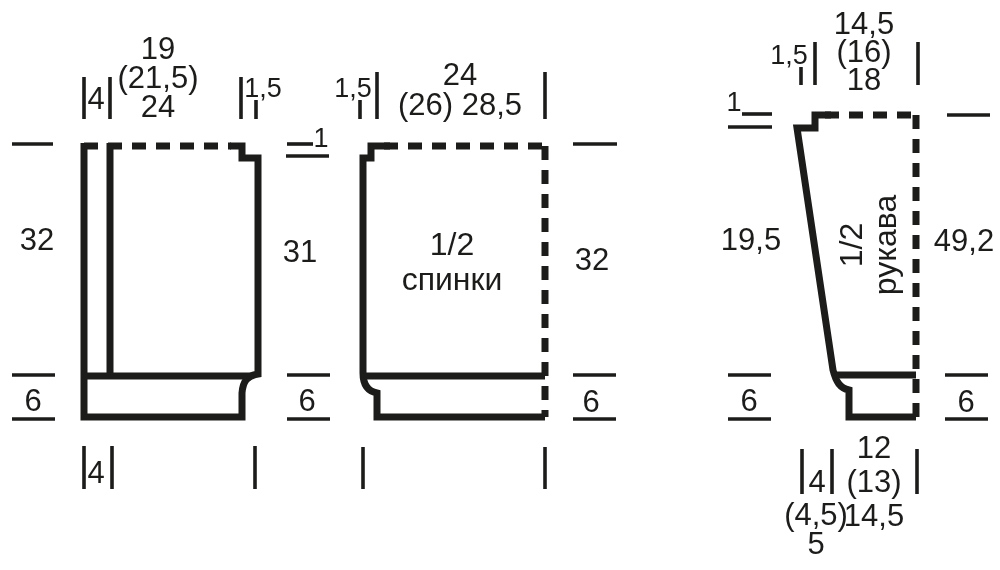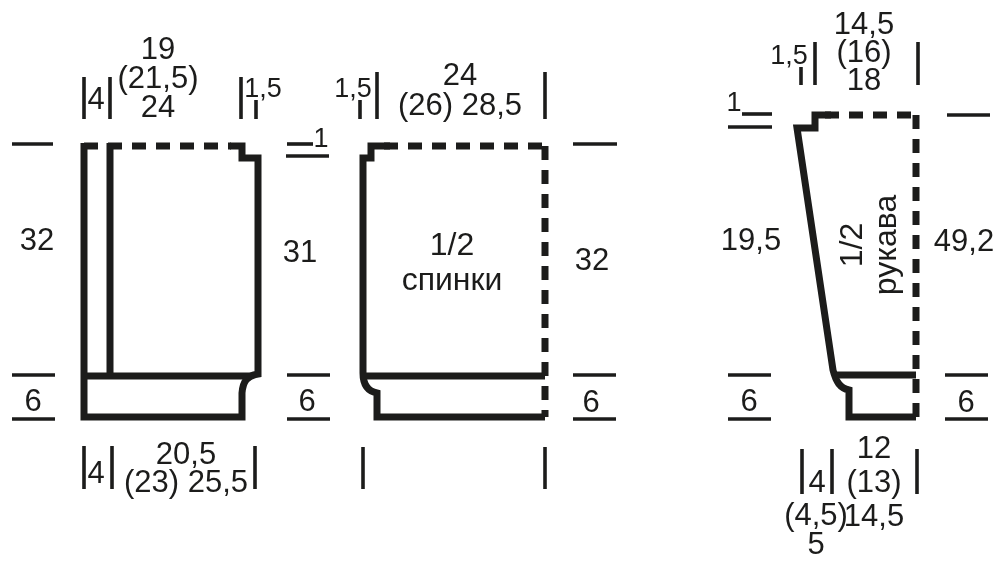--- a/index.html
+++ b/index.html
@@ -97,22 +97,20 @@
   <div class="m lh29" style="left:158px;top:77px">19
 (21,5)
 24</div>
   <div class="m sm" style="left:263px;top:88px">1,5</div>
   <div class="m" style="left:37px;top:239px">32</div>
   <div class="m sm" style="left:321px;top:138px">1</div>
   <div class="m" style="left:300px;top:251px">31</div>
   <div class="m" style="left:33px;top:400px">6</div>
   <div class="m" style="left:307px;top:400px">6</div>
   <div class="m" style="left:96px;top:472px">4</div>
-  <div class="m lh28" style="left:186px;top:468px">20,5
-(23) 25,5</div>
 
   <div class="m sm" style="left:353px;top:88px">1,5</div>
   <div class="m lh30" style="left:460px;top:90px">24
 (26) 28,5</div>
   <div class="m label lh35" style="left:452px;top:262px">1/2
 спинки</div>
   <div class="m" style="left:592px;top:259px">32</div>
   <div class="m" style="left:591px;top:401px">6</div>
 
   <div class="m sm" style="left:789px;top:55px">1,5</div>

